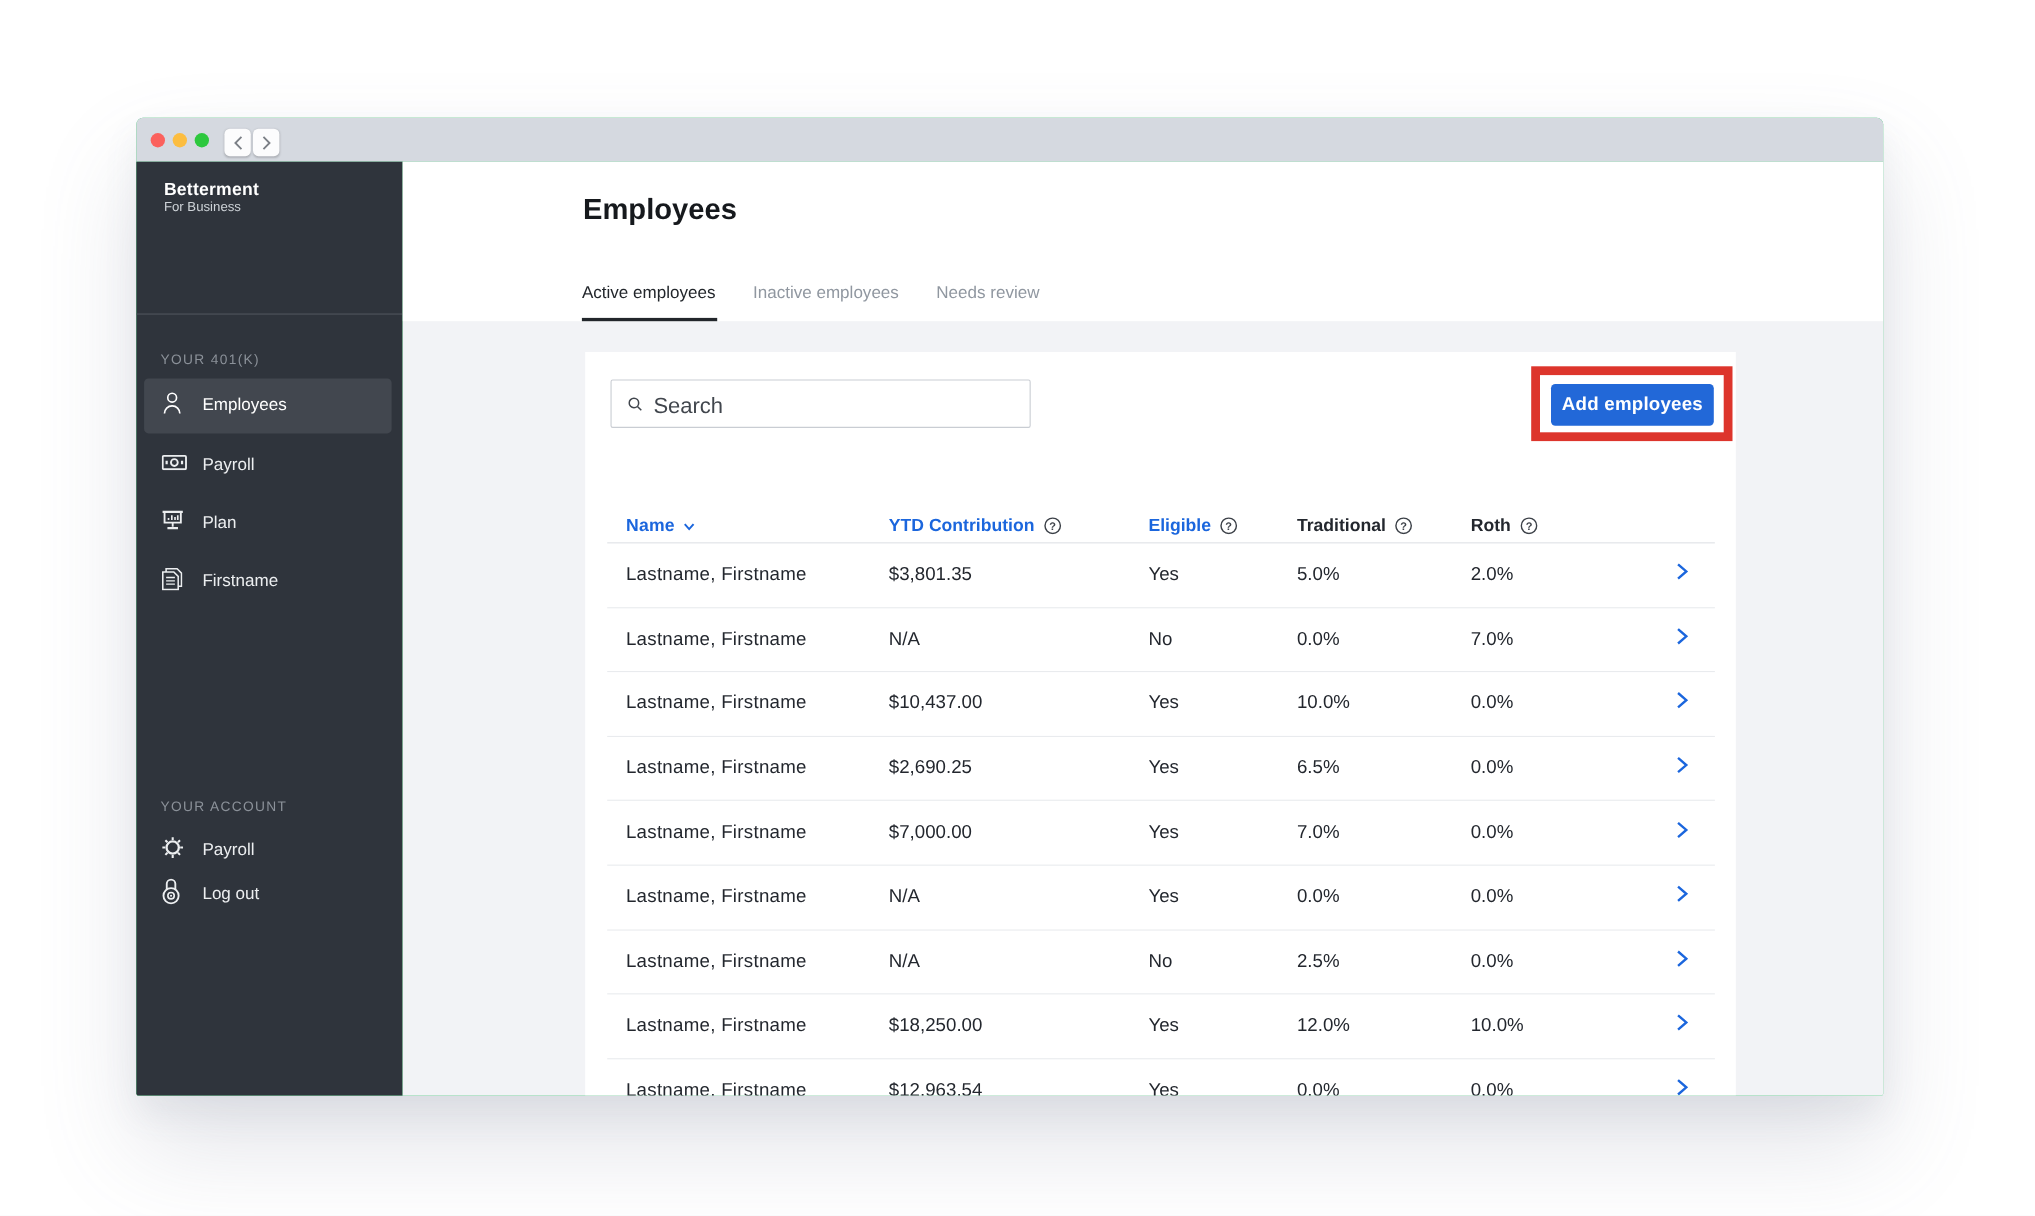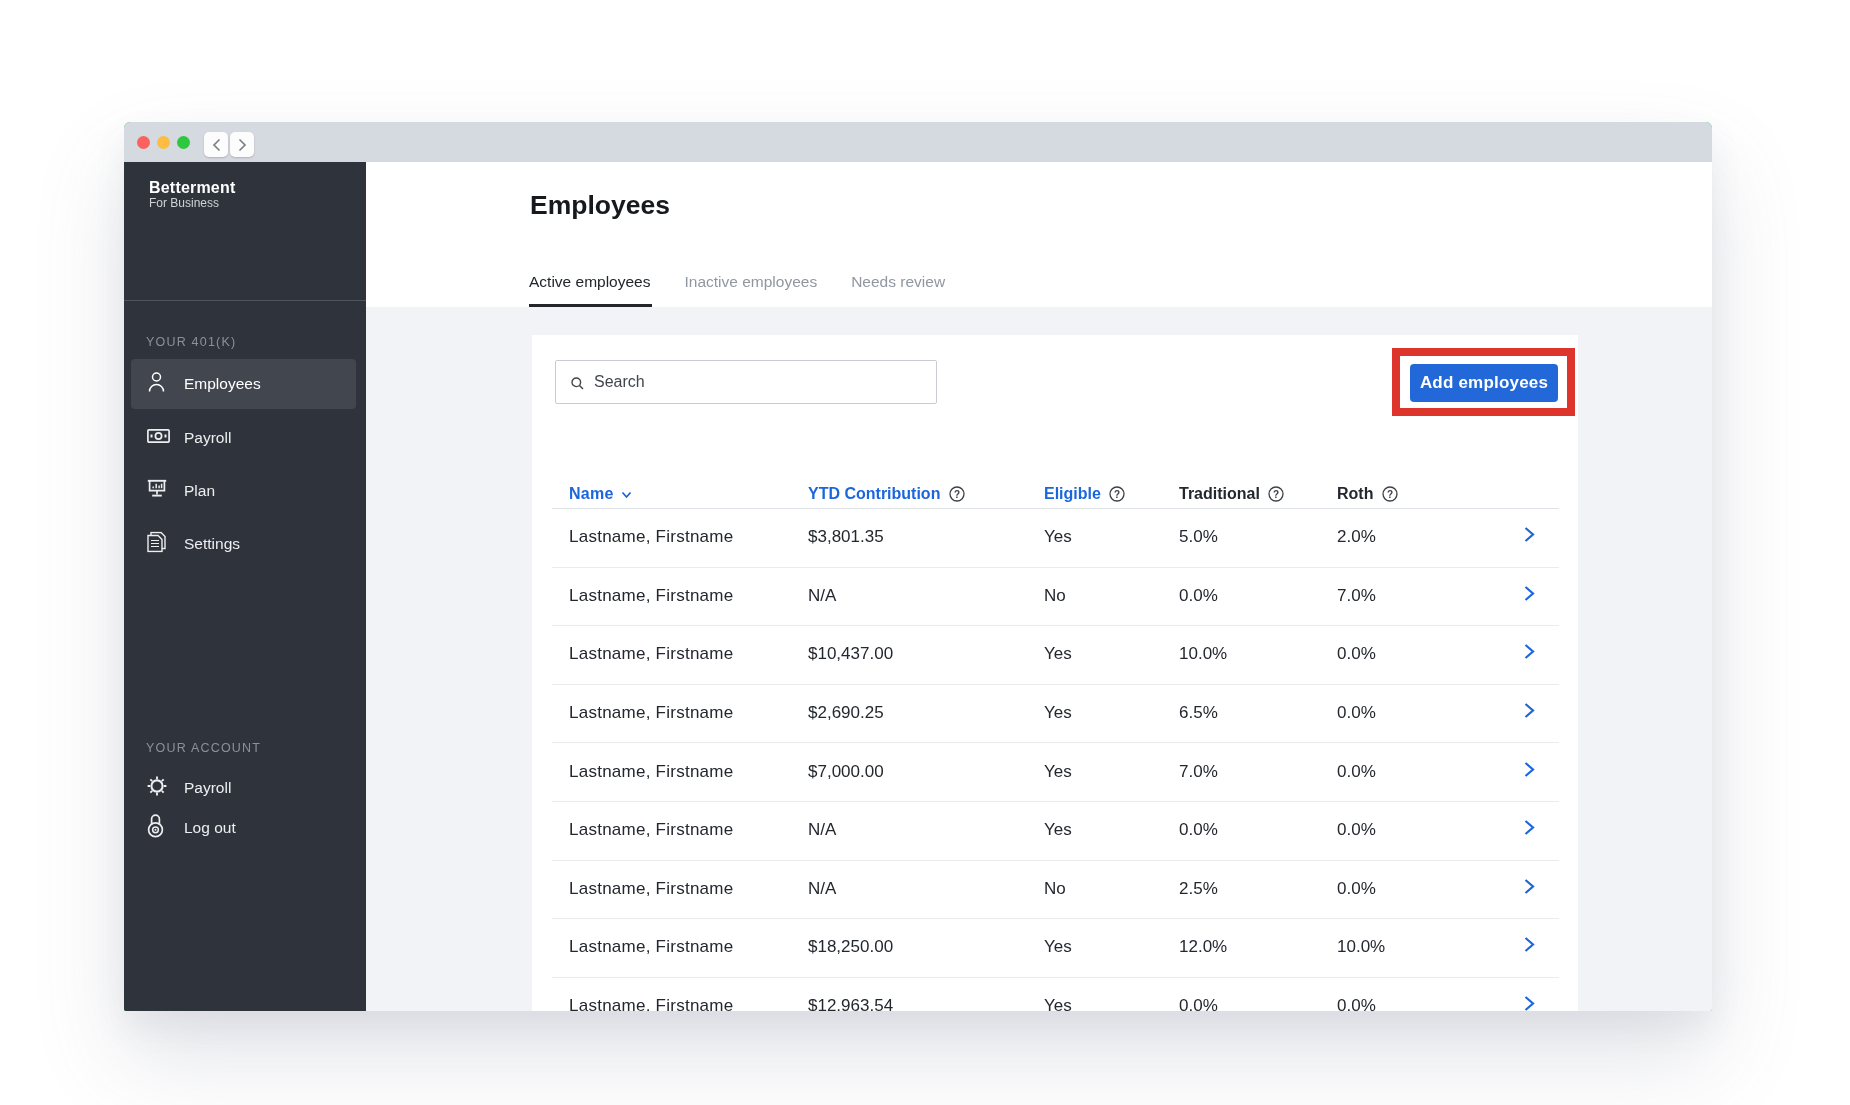--- a/index.html
+++ b/index.html
@@ -1,17 +1,17 @@
 <!DOCTYPE html>
 <html><head>
 <meta charset="utf-8">
 <style>
   * { margin:0; padding:0; box-sizing:border-box; }
   html,body { width:1850px; height:1105px; background:#ffffff; font-family:"Liberation Sans", sans-serif; overflow:hidden; }
-  .window { position:absolute; left:124px; top:122px; width:1588px; height:889px;
+  .window { position:absolute; left:124px; top:107px; width:1588px; height:889px;
             border-radius:6px 6px 2px 2px; box-shadow:0 16px 32px rgba(104,113,138,0.09), 0 46px 90px rgba(104,113,138,0.19);
             background:#22c55e; }
   .titlebar { position:absolute; left:0; top:0; width:100%; height:40px; background:#d5d9e0; border-radius:6px 6px 0 0; }
   .dot { position:absolute; top:14px; width:13px; height:13px; border-radius:50%; }
   .dot.r { left:13px; background:#fb615d; }
   .dot.y { left:33px; background:#fcbd40; }
   .dot.g { left:53px; background:#2dc83e; }
   .navbtn { position:absolute; top:10px; width:24px; height:25px; background:#fcfcfd; border-radius:5px;
             box-shadow:0 1px 2px rgba(0,0,0,0.18); display:flex; align-items:center; justify-content:center; }
   .navbtn.b1 { left:80px; }
@@ -29,21 +29,21 @@
   .main { position:absolute; left:242px; top:40px; right:0; bottom:0; background:#f2f3f6; border-radius:0 0 2px 0; overflow:hidden; }
   .whitehead { position:absolute; left:0; top:0; width:100%; height:145px; background:#ffffff; }
   h1.title { position:absolute; left:164px; top:28px; font-size:26.5px; font-weight:bold; color:#16191d; }
   .tabs { position:absolute; left:163px; top:111px; font-size:15.5px; }
   .tab { display:inline-block; color:#9097a0; margin-right:34px; }
   .tab.active { color:#22262b; }
   .tabline { position:absolute; left:163px; top:142px; width:123px; height:3px; background:#22262b; }
   .card { position:absolute; left:166px; top:173px; width:1046px; height:676px; background:#ffffff; }
   .searchbox { position:absolute; left:23px; top:25px; width:382px; height:44px; border:1px solid #c9cdd3; border-radius:2px; background:#fff; }
   .searchbox .mag { position:absolute; left:15px; top:15px; }
-  .searchbox .ph { position:absolute; left:38px; top:12px; font-size:16px; color:#41464d; }
+  .searchbox .ph { position:absolute; left:38px; top:12px; font-size:20px; color:#41464d; }
   .addbtn { position:absolute; left:878px; top:29px; width:148px; height:38px; background:#2268d8; border-radius:4px;
             color:#ffffff; font-size:17px; font-weight:bold; text-align:center; line-height:38px; letter-spacing:0.2px; }
   .redbox { position:absolute; left:860px; top:13px; width:183px; height:68px; border:8px solid #dd352c; }
   table.emp { position:absolute; left:0; top:98px; width:1046px; border-collapse:collapse; font-size:17px; color:#23272e; table-layout:fixed; }
   table.emp th { text-align:left; font-size:16px; font-weight:bold; height:75px; vertical-align:bottom; padding:0 0 5px 0; white-space:nowrap; }
   table.emp th.blue { color:#1b66dd; }
   table.emp td { height:58.6px; padding:0; vertical-align:middle; }
   .c1 { padding-left:37px !important; width:276px; letter-spacing:0.25px; }
   .c2 { width:236px; }
   .c3 { width:135px; }
@@ -103,21 +103,21 @@
             <path d="M5.2 16.6 H14.8" stroke="#eceef0" stroke-width="1.9"></path>
           </svg></span>
       <span class="tx">Plan</span>
     </div>
     <div class="navitem" style="top:365px;">
       <span class="ic"><svg width="19" height="21" viewBox="0 0 19 21">
             <path d="M4 4 V1 H14 L18 5 V17 H15" fill="none" stroke="#eceef0" stroke-width="1.4"></path>
             <path d="M1 4 H11 L15 8 V20 H1 Z" fill="none" stroke="#eceef0" stroke-width="1.4"></path>
             <path d="M4 9 H12 M4 12 H12 M4 15 H12" stroke="#eceef0" stroke-width="1.2"></path>
           </svg></span>
-      <span class="tx">Settings</span>
+      <span class="tx">Firstname</span>
     </div>
     <div class="grouplabel" style="top:579px;">YOUR ACCOUNT</div>
     <div class="navitem" style="top:609px;">
       <span class="ic"><svg width="20" height="20" viewBox="0 0 20 20">
             <circle cx="10" cy="10" r="5.6" fill="none" stroke="#eceef0" stroke-width="2.1"></circle>
             <g stroke="#eceef0" stroke-width="1.9">
               <path d="M10 0.6 V3.2 M10 16.8 V19.4 M0.6 10 H3.2 M16.8 10 H19.4 M3.35 3.35 L5.2 5.2 M14.8 14.8 L16.65 16.65 M16.65 3.35 L14.8 5.2 M5.2 14.8 L3.35 16.65"></path>
             </g>
           </svg></span>
       <span class="tx">Payroll</span>

